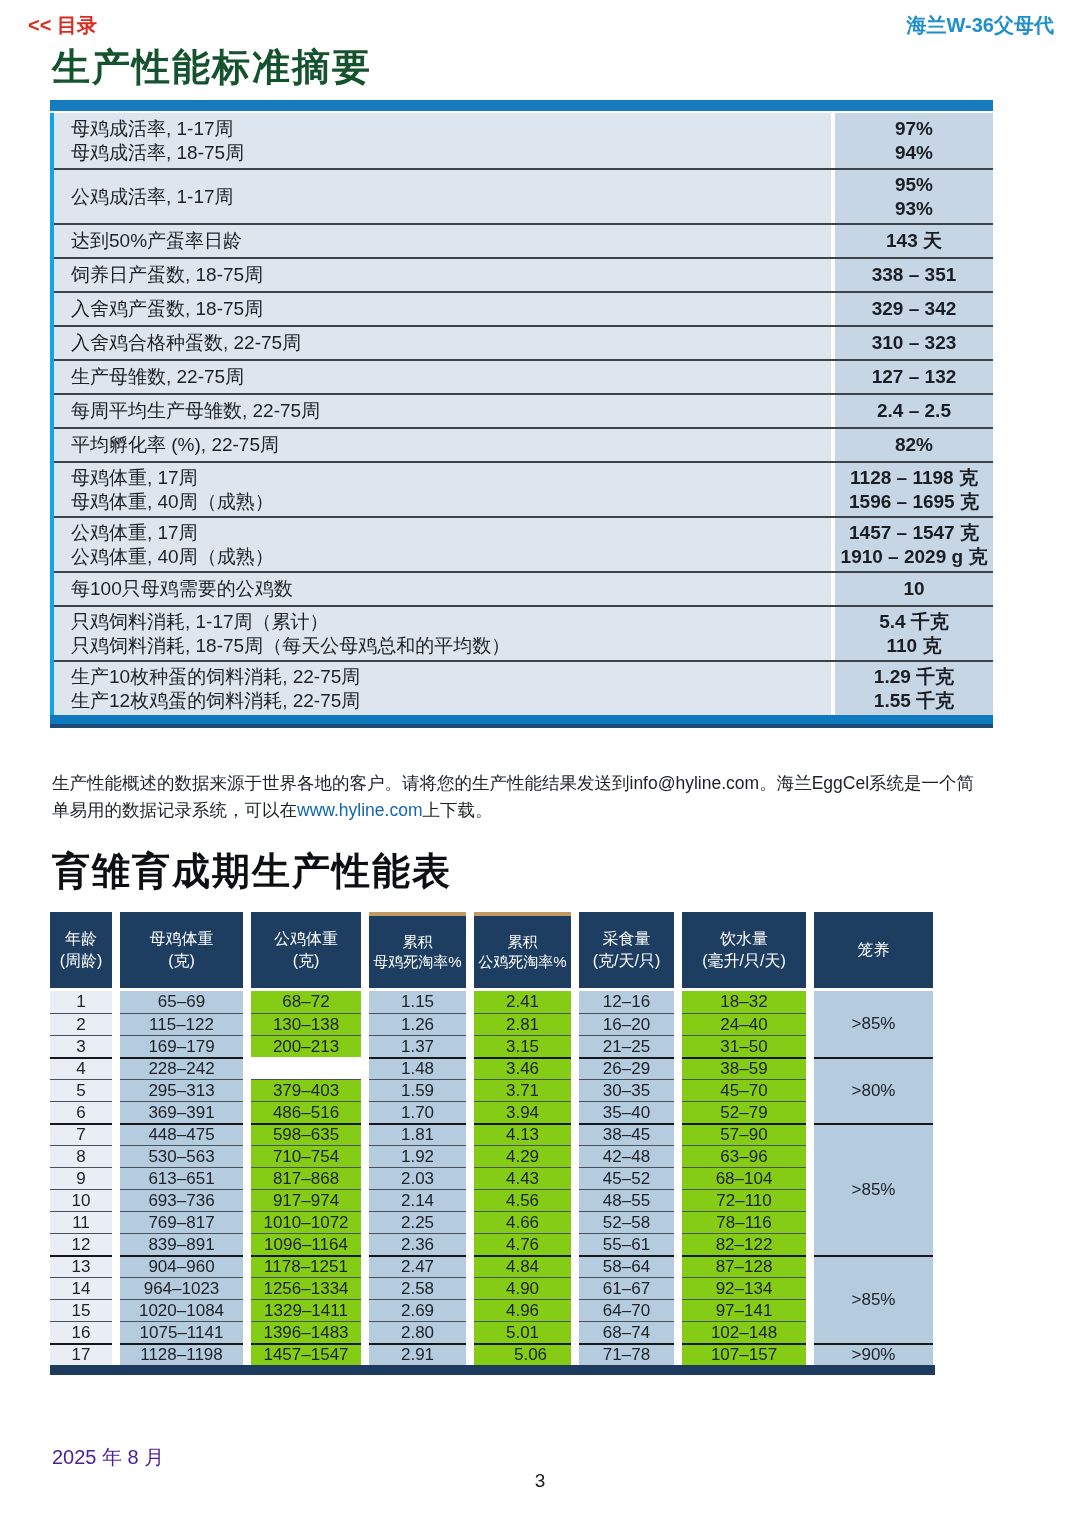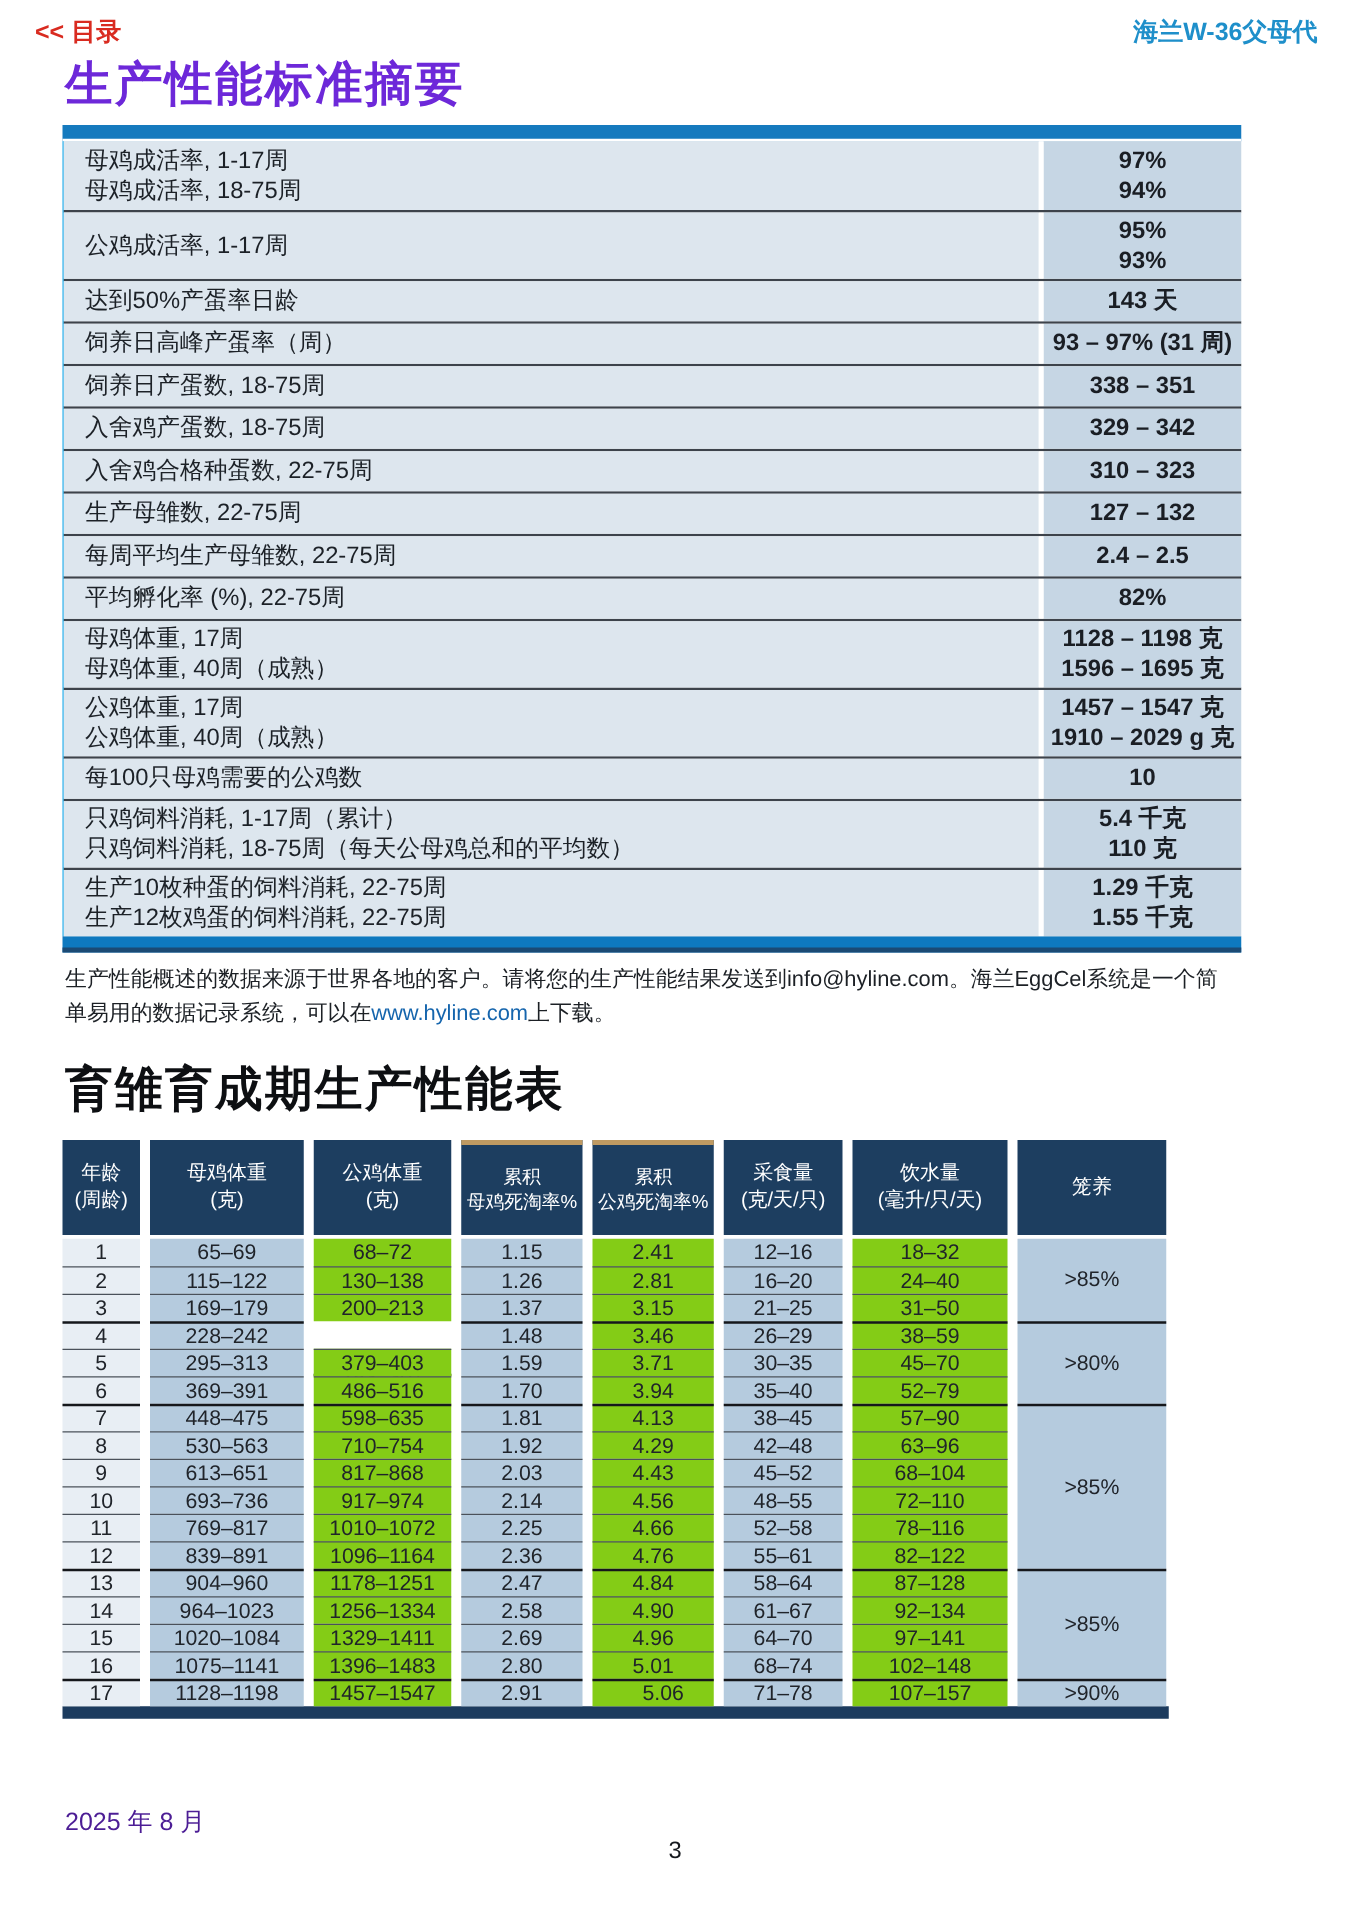--- a/index.html
+++ b/index.html
@@ -3,27 +3,27 @@
 <meta charset="utf-8">
 <style>
   * { box-sizing: border-box; margin: 0; padding: 0; }
   html, body { background: #ffffff; }
   body {
     width: 1080px; height: 1526px; position: relative; overflow: hidden;
     font-family: "Liberation Sans", "DejaVu Sans", sans-serif; color: #15181d;
   }
   .back-link { position: absolute; left: 28px; top: 12px; color: #d92b20; font-size: 20px; font-weight: 700; cursor: pointer; }
   .brand { position: absolute; right: 26px; top: 12px; color: #1e8fca; font-size: 20px; font-weight: 700; }
-  .h1 { position: absolute; left: 52px; top: 42px; font-size: 38px; font-weight: 700; letter-spacing: 2px; color: #6d28d9; }
+  .h1 { position: absolute; left: 52px; top: 42px; font-size: 38px; font-weight: 700; letter-spacing: 2px; color: #14532d; }
   .h2 { position: absolute; left: 52px; top: 846px; font-size: 38px; font-weight: 700; letter-spacing: 2px; color: #0d0f12; }
 
   
   .table1 { position: absolute; left: 50px; top: 100px; width: 943px; }
   .t1-topbar { height: 13px; background: #157abe; border-bottom: 2px solid #fff; }
-  .t1-rows { border-left: 1px solid #0ea5e9; }
+  .t1-rows { border-left: 4px solid #0ea5e9; }
   .srow { display: flex; height: 34px; }
   .srow.double { height: 55px; }
   .srow + .srow { border-top: 2px solid #3d434b; }
   .slabel { flex: 1; background: #dde6ee; display: flex; flex-direction: column; justify-content: center;
             padding-left: 17px; font-size: 19px; line-height: 24px; color: #1c2127; }
   .sgap { width: 4px; background: #fff; }
   .svalue { width: 158px; background: #c6d6e4; display: flex; flex-direction: column; justify-content: center;
             text-align: center; font-size: 19px; font-weight: 600; line-height: 24px; color: #1a1e24; }
   .t1-bottombar { height: 13px; background: #0e79bf; border-bottom: 4px solid #1b4a74; }
 
@@ -83,29 +83,20 @@
           <div>93%</div>
         </div>
       </div>
       <div class="srow">
         <div class="slabel">
           <div>达到50%产蛋率日龄</div>
         </div>
         <div class="sgap"></div>
         <div class="svalue">
           <div>143 天</div>
-        </div>
-      </div>
-      <div class="srow">
-        <div class="slabel">
-          <div>饲养日高峰产蛋率（周）</div>
-        </div>
-        <div class="sgap"></div>
-        <div class="svalue">
-          <div>93 – 97% (31 周)</div>
         </div>
       </div>
       <div class="srow">
         <div class="slabel">
           <div>饲养日产蛋数, 18-75周</div>
         </div>
         <div class="sgap"></div>
         <div class="svalue">
           <div>338 – 351</div>
         </div>

